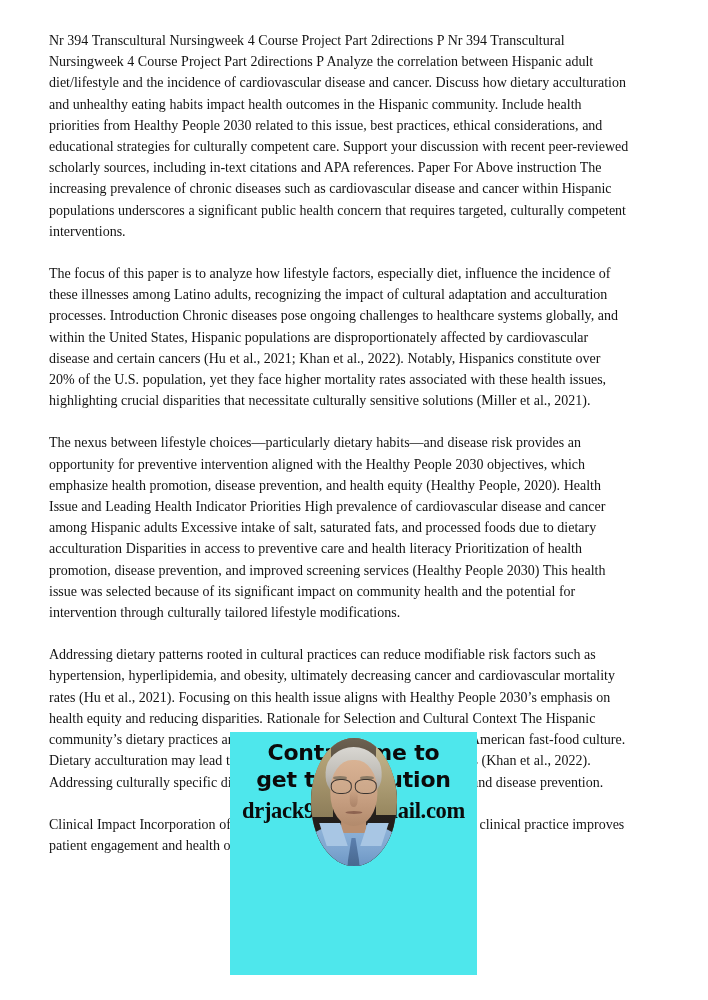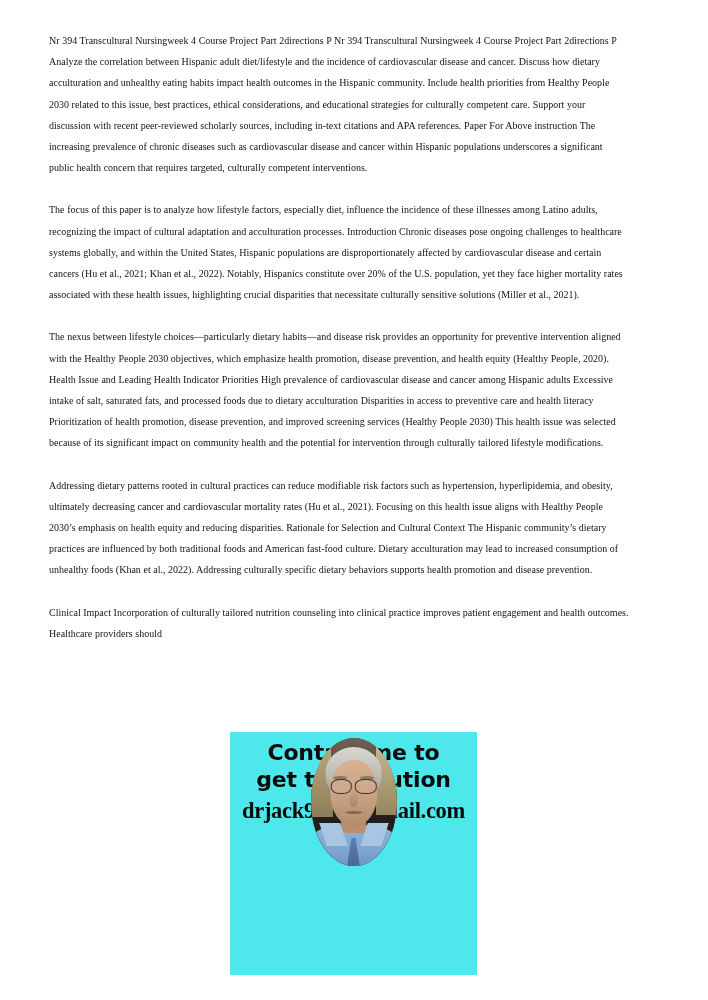--- a/index.html
+++ b/index.html
@@ -25,21 +25,21 @@
 
   #doc-body {
     position: absolute;
     left: 49px;
     top: 30px;
     width: 580px;
   }
 
   .para {
     font-family: "Liberation Serif", "DejaVu Serif", serif;
-    font-size: 10px;
+    font-size: 14px;
     line-height: 21.2px;
     color: #131313;
     text-align: left;
     margin: 0 0 21px 0;
     word-spacing: 0.1px;
   }
   .para:last-child { margin-bottom: 0; }
 
   
   #promo {

